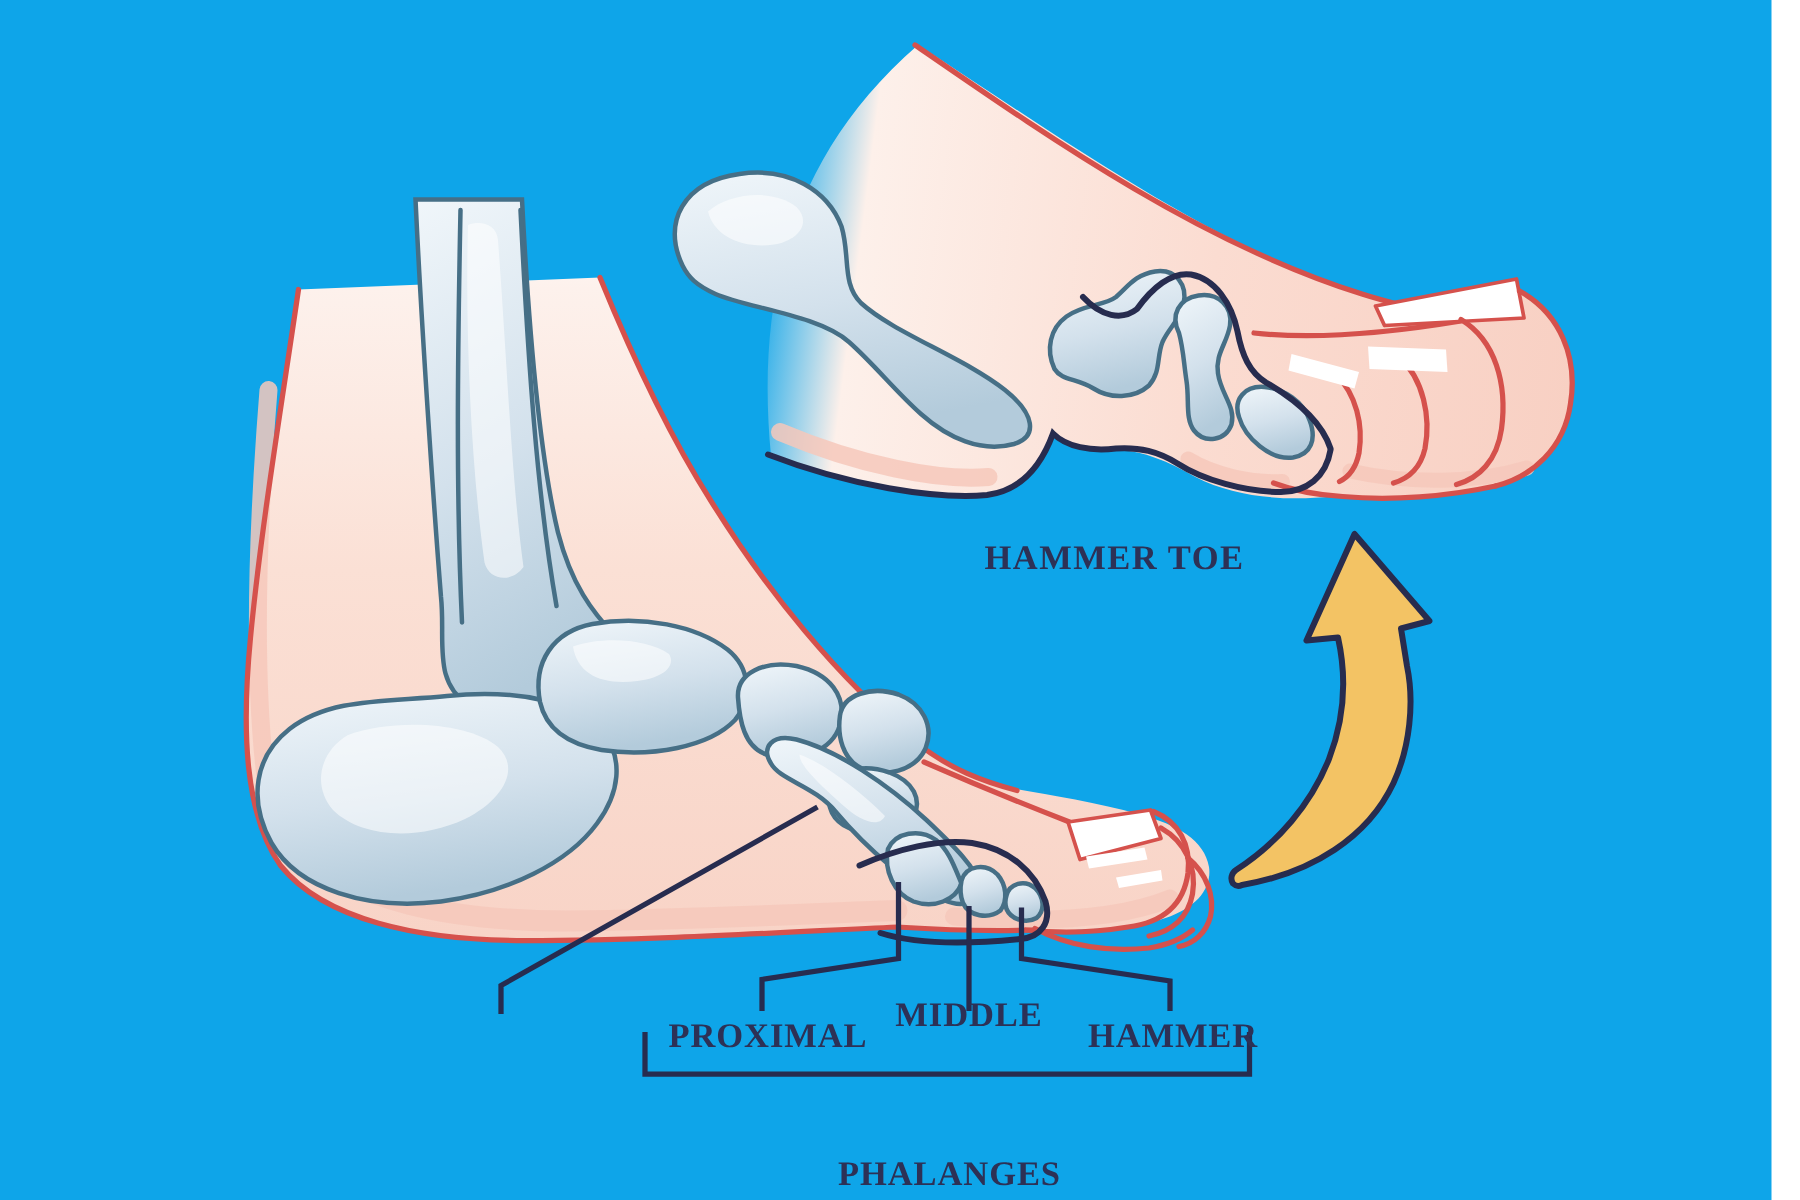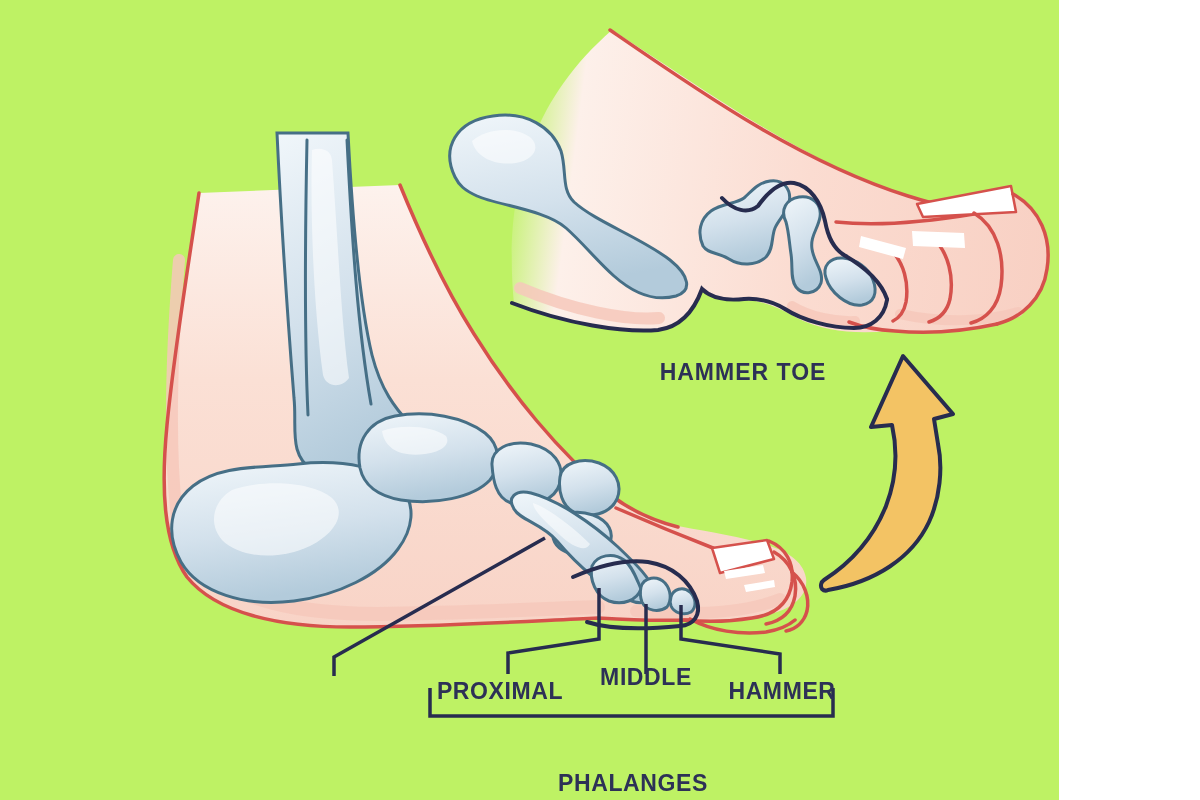--- a/index.html
+++ b/index.html
@@ -6,22 +6,22 @@
     --label-text:#2d3156;
     --skin-outline:#d5514c;
     --skin-shade:#f6c8bb;
     --bone-outline:#466f86;
     --bone-shade:#9fbdd1;
     --dark-navy:#272c4f;
     --arrow-fill:#f3c364;
     --nail:#ffffff;
   }
   html,body{margin:0;padding:0;background:#ffffff;}
-  #stage{position:relative;width:1059px;height:800px;background:#bef264;overflow:hidden;
-         font-family:Liberation Sans, sans-serif;}
+  #stage{position:relative;width:1181px;height:800px;background:#0ea5e9;overflow:hidden;
+         font-family:Liberation Serif, serif;}
   #stage svg{position:absolute;left:0;top:0;}
   .lbl{position:absolute;transform:translate(-50%,-50%);font-weight:bold;font-size:23px;
        color:var(--label-text);letter-spacing:.6px;white-space:nowrap;}
   .lbl.caption{letter-spacing:1px;}
   .bone{fill:url(#boneGrad);stroke:var(--bone-outline);stroke-width:3;}
   .boneline{stroke:var(--bone-outline);stroke-width:3;fill:none;stroke-linecap:round;}
   .hl{fill:#ffffff;opacity:.55;}
   .redline{stroke:var(--skin-outline);stroke-width:3.5;fill:none;stroke-linecap:round;}
   .navy{stroke:var(--dark-navy);stroke-width:4;fill:none;stroke-linecap:round;}
   .leader{stroke:var(--dark-navy);stroke-width:3.5;fill:none;stroke-linecap:butt;}
@@ -303,17 +303,17 @@
     <g>
       <path class="leader" d="M 545 538 L 334 657 L 334 676"></path>
       <path class="leader" d="M 599 588 L 599 639 L 508 653 L 508 674"></path>
       <path class="leader" d="M 646 604 L 646 674"></path>
       <path class="leader" d="M 681 605 L 681 639 L 780 654 L 780 674"></path>
       <path class="leader" d="M 430 688 L 430 716 L 833 716 L 833 688"></path>
     </g>
   </svg>
 
   <div class="lbl caption" style="left:743px;top:372px;">HAMMER TOE</div>
-  <div class="lbl" style="left:500px;top:691px;">PROXIMAL</div>
+  <div class="lbl" style="left:512px;top:691px;">PROXIMAL</div>
   <div class="lbl" style="left:646px;top:677px;">MIDDLE</div>
   <div class="lbl" style="left:782px;top:691px;">HAMMER</div>
   <div class="lbl" style="left:633px;top:783px;">PHALANGES</div>
 </div>
 
 </body></html>

